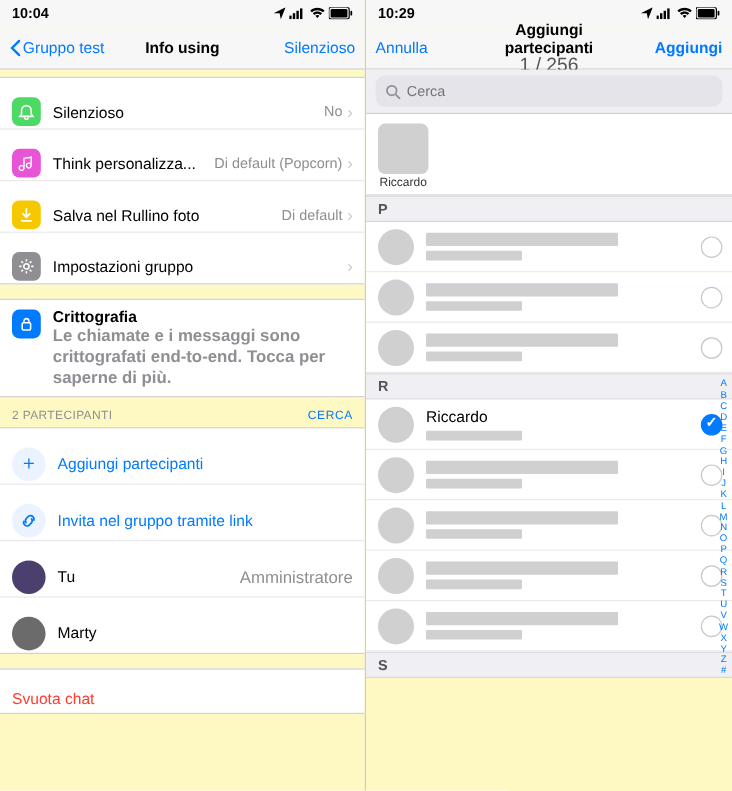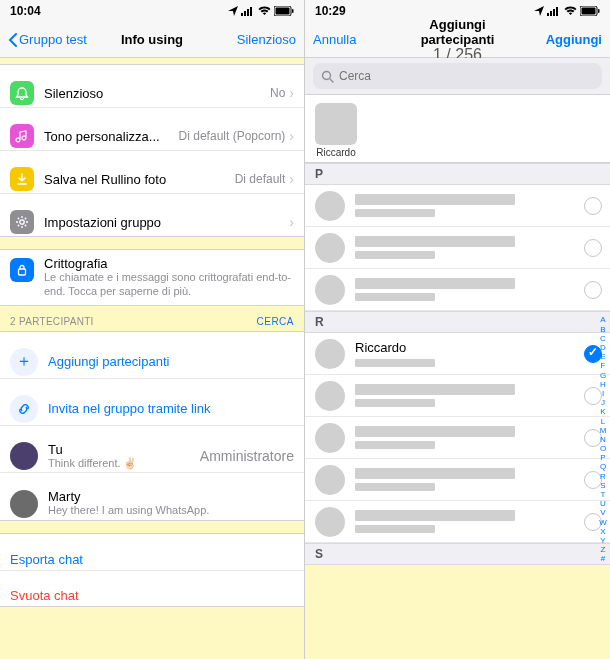--- a/index.html
+++ b/index.html
@@ -30,21 +30,21 @@
   .row + .row { border-top: 1px solid #e8e8ec; }
   .row .icon-box { width:24px; height:24px; border-radius:6px; display:flex; align-items:center; justify-content:center; margin-right:10px; flex-shrink:0; color:#fff; }
   .row .icon-box.green { background:#4cd964; }
   .row .icon-box.pink { background:#e754d5; }
   .row .icon-box.yellow { background:#f5c800; }
   .row .icon-box.gray { background:#8e8e93; }
   .row .icon-box.blueb { background:#007aff; }
   .row .label { font-size:13px; color:#000; }
   .row .value { margin-left:auto; font-size:12px; color:#8e8e93; padding-right:4px; }
   .row .chev { color:#c7c7cc; font-size:14px; }
-  .row .sub { font-size:11px; color:#8e8e93; line-height:1.25; }
+  .row .sub { font-size:14px; color:#8e8e93; line-height:1.25; }
   .row .textcol { display:flex; flex-direction:column; flex:1; min-width:0; }
   .row .textcol .label { font-size:13px; }
   .row .role { font-size:14px; color:#8e8e93; margin-left:auto; }
   .avatar { width:28px; height:28px; border-radius:50%; background:#ccc; margin-right:10px; flex-shrink:0; display:flex; align-items:center; justify-content:center; color:#fff; font-size:14px; }
   .circle-blue { width:28px; height:28px; border-radius:50%; background:#eaf3ff; color:#007aff; display:flex; align-items:center; justify-content:center; margin-right:10px; font-size:16px; flex-shrink:0; }
   .link-row .label { color:#007aff; }
 
   .sec-header { font-size:10px; color:#8e8e93; padding: 10px 10px 4px 10px; display:flex; justify-content:space-between; align-items:flex-end; letter-spacing:0.3px;gap:10px; }
   .sec-header .act { color:#007aff; font-size:10px; letter-spacing:0.5px; }
 
@@ -130,21 +130,21 @@
         <span class="label">Silenzioso</span>
         <span class="value">No</span>
         <span class="chev">›</span>
       </div>
       <div class="row">
         <span class="icon-box pink">
             <svg width="14" height="14" viewBox="0 0 14 14">
               <path d="M5 11 a2 2 0 1 1 0 -0.1 M5 11 V3 l6 -1 v7 a2 2 0 1 1 0 -0.1" fill="none" stroke="#fff" stroke-width="1.2"></path>
             </svg>
           </span>
-        <span class="label">Tono personalizza...</span>
+        <span class="label">Think personalizza...</span>
         <span class="value">Di default (Popcorn)</span>
         <span class="chev">›</span>
       </div>
       <div class="row">
         <span class="icon-box yellow">
             <svg width="14" height="14" viewBox="0 0 14 14">
               <path d="M7 2 v7 M4 6 l3 3 3 -3 M3 12 h8" fill="none" stroke="#fff" stroke-width="1.4" stroke-linecap="round"></path>
             </svg>
           </span>
         <span class="label">Salva nel Rullino foto</span>
@@ -158,21 +158,21 @@
               <path d="M7 1 v2 M7 11 v2 M1 7 h2 M11 7 h2 M2.8 2.8 l1.4 1.4 M9.8 9.8 l1.4 1.4 M11.2 2.8 l-1.4 1.4 M4.2 9.8 l-1.4 1.4" stroke="#fff" stroke-width="1.3"></path>
             </svg>
           </span>
         <span class="label">Impostazioni gruppo</span>
         <span class="value"></span>
         <span class="chev">›</span>
       </div>
     </div>
 
     <div class="sec">
-      <div class="row" style="padding-top:6px;padding-bottom:6px;">
+      <div class="row" style="padding-top:6px;padding-bottom:6px;font-weight:bold;">
         <span class="icon-box blueb" style="align-self:flex-start;margin-top:2px;">
             <svg width="14" height="14" viewBox="0 0 14 14">
               <rect x="3.5" y="6" width="7" height="6" rx="1" fill="none" stroke="#fff" stroke-width="1.3"></rect>
               <path d="M5 6 V4.5 a2 2 0 0 1 4 0 V6" fill="none" stroke="#fff" stroke-width="1.3"></path>
             </svg>
           </span>
         <div class="textcol">
           <span class="label">Crittografia</span>
           <span class="sub">Le chiamate e i messaggi sono crittografati end-to-end. Tocca per saperne di più.</span>
         </div>
@@ -194,37 +194,32 @@
             <svg width="16" height="16" viewBox="0 0 16 16">
               <path d="M6 10 a3 3 0 0 1 0 -4 l2 -2 a3 3 0 0 1 4 4 M10 6 a3 3 0 0 1 0 4 l-2 2 a3 3 0 0 1 -4 -4" fill="none" stroke="#007aff" stroke-width="1.4"></path>
             </svg>
           </span>
         <span class="label">Invita nel gruppo tramite link</span>
       </div>
       <div class="row">
         <span class="avatar" style="background:#4a3f6d;"></span>
         <div class="textcol">
           <span class="label">Tu</span>
-          <span class="sub">Think different. ✌🏻</span>
         </div>
         <span class="role">Amministratore</span>
       </div>
       <div class="row">
         <span class="avatar" style="background:#6b6b6b;"></span>
         <div class="textcol">
           <span class="label">Marty</span>
-          <span class="sub">Hey there! I am using WhatsApp.</span>
         </div>
       </div>
     </div>
 
     <div class="sec">
-      <div class="row link-row">
-        <span class="label">Esporta chat</span>
-      </div>
       <div class="row">
         <span class="label red">Svuota chat</span>
       </div>
     </div>
 
     <div style="height:20px;"></div>
   </div>
 </div>
 
 <div class="panel right">

